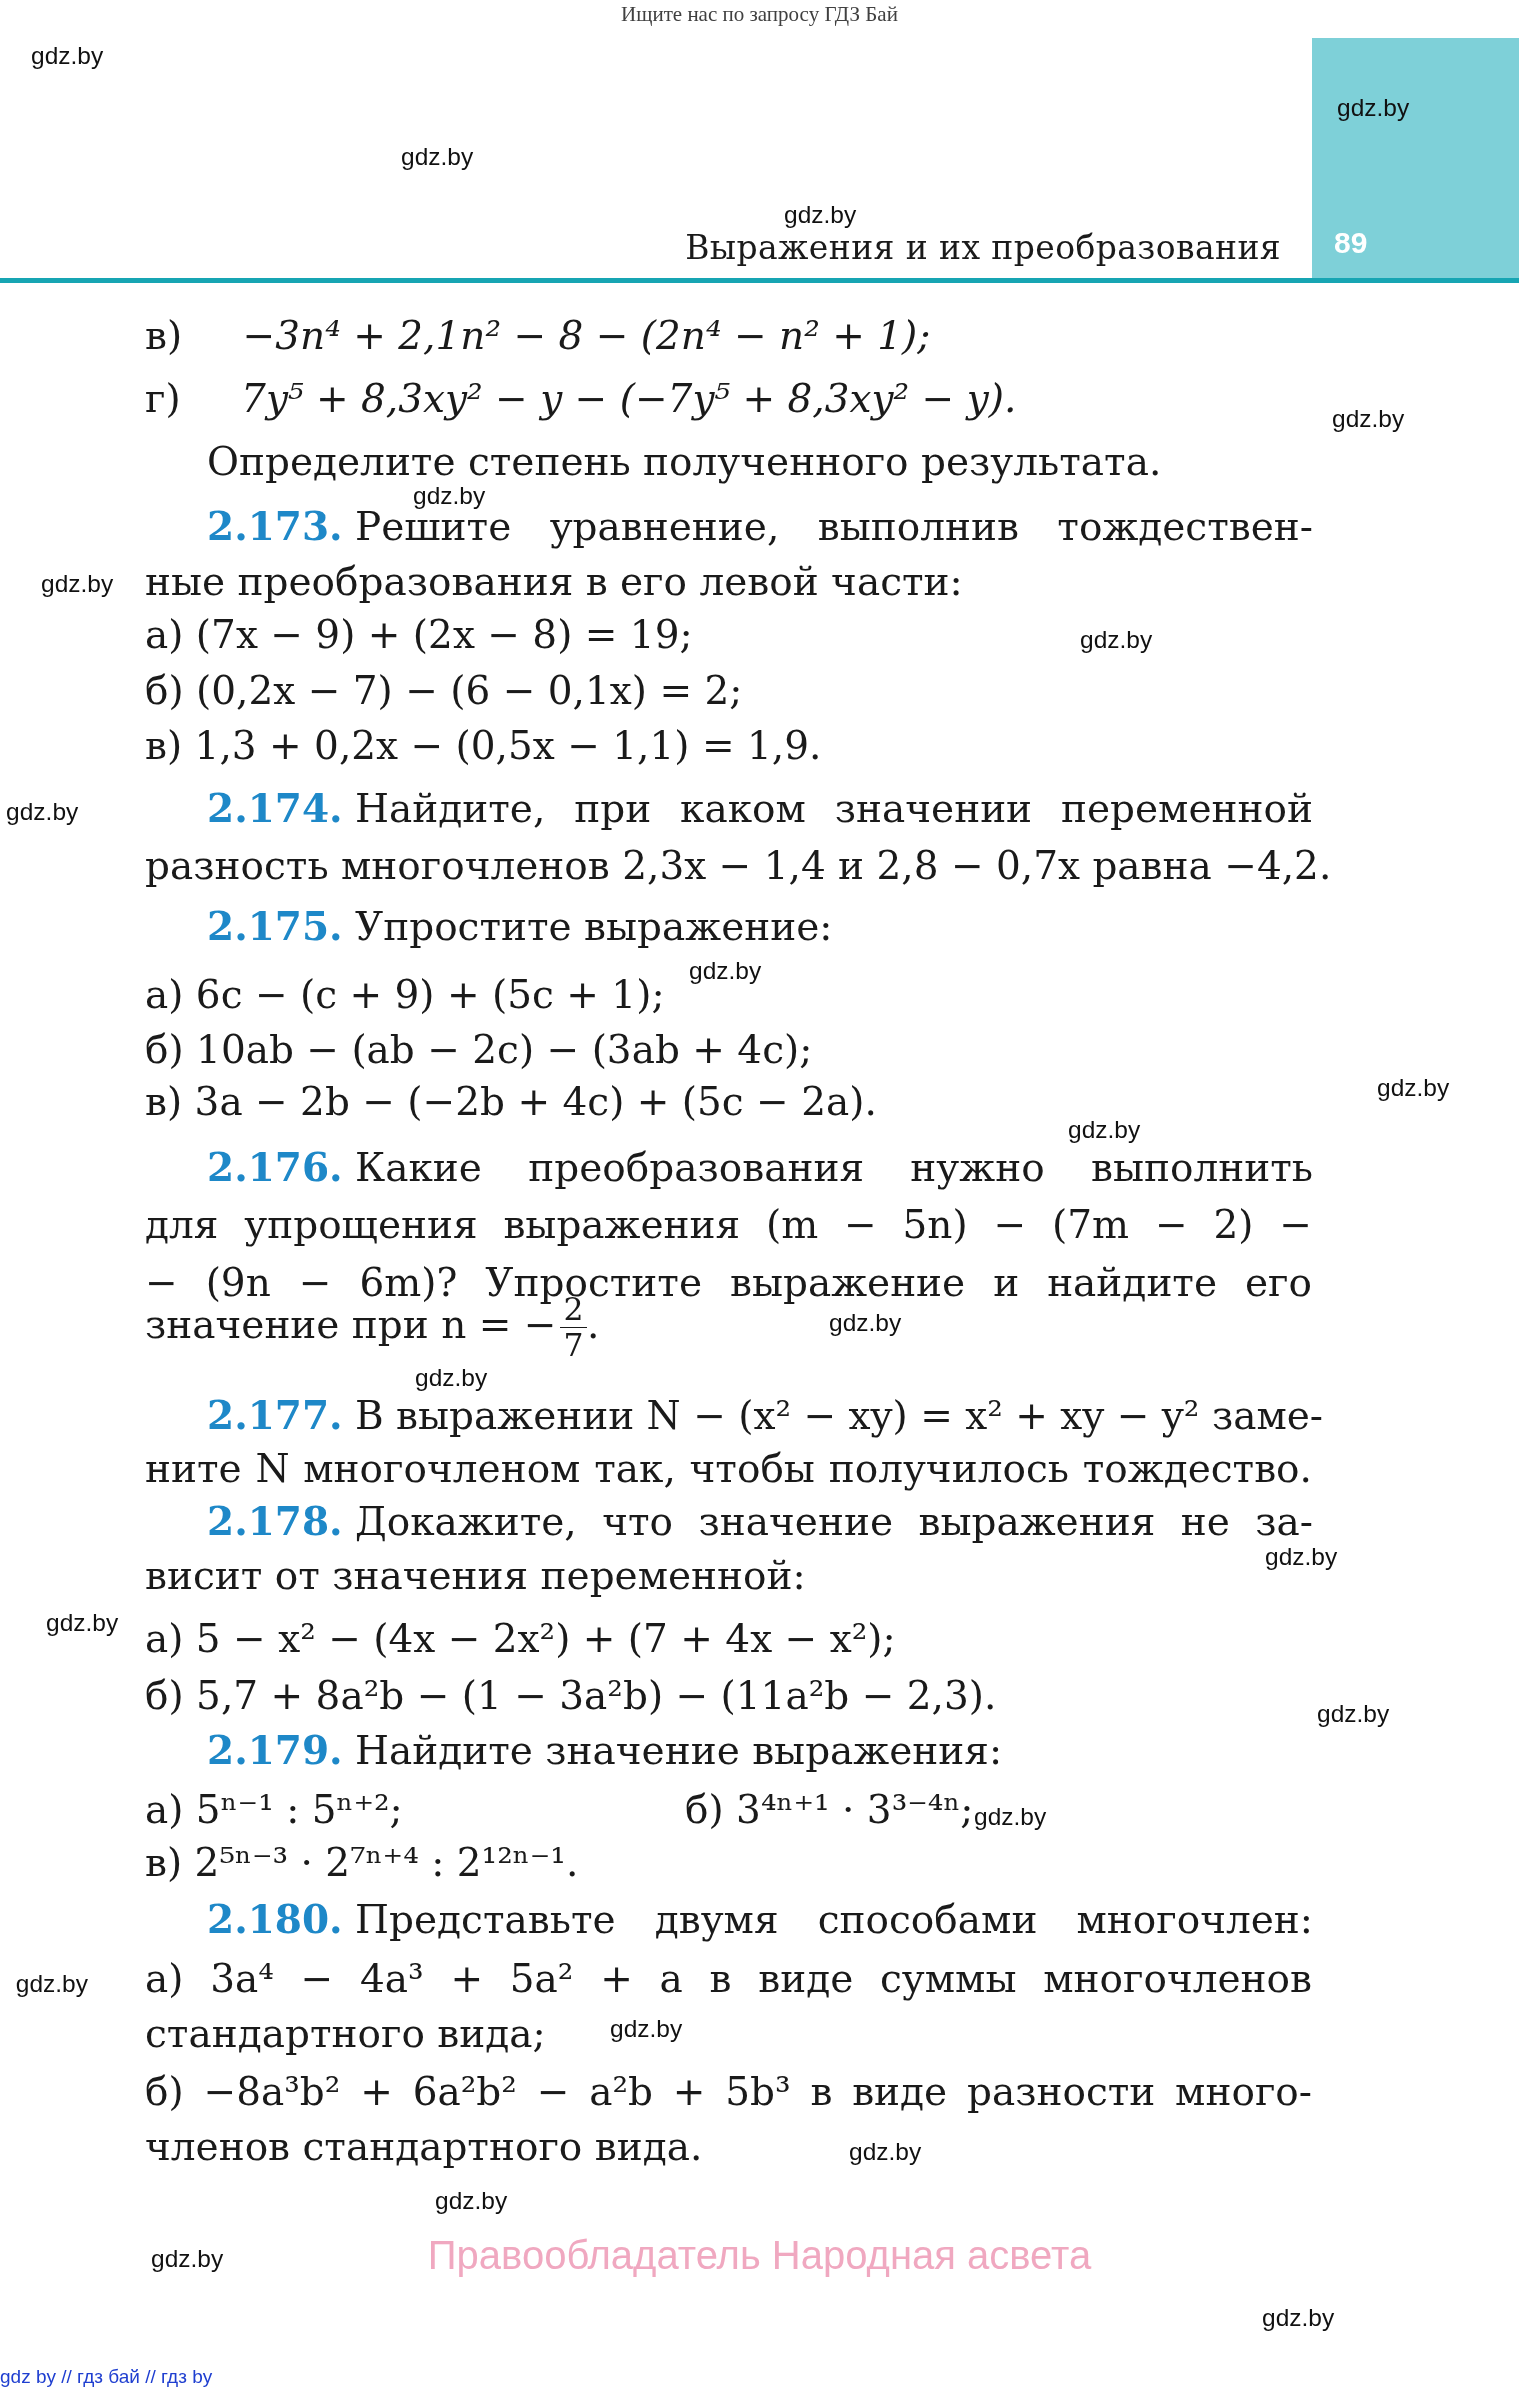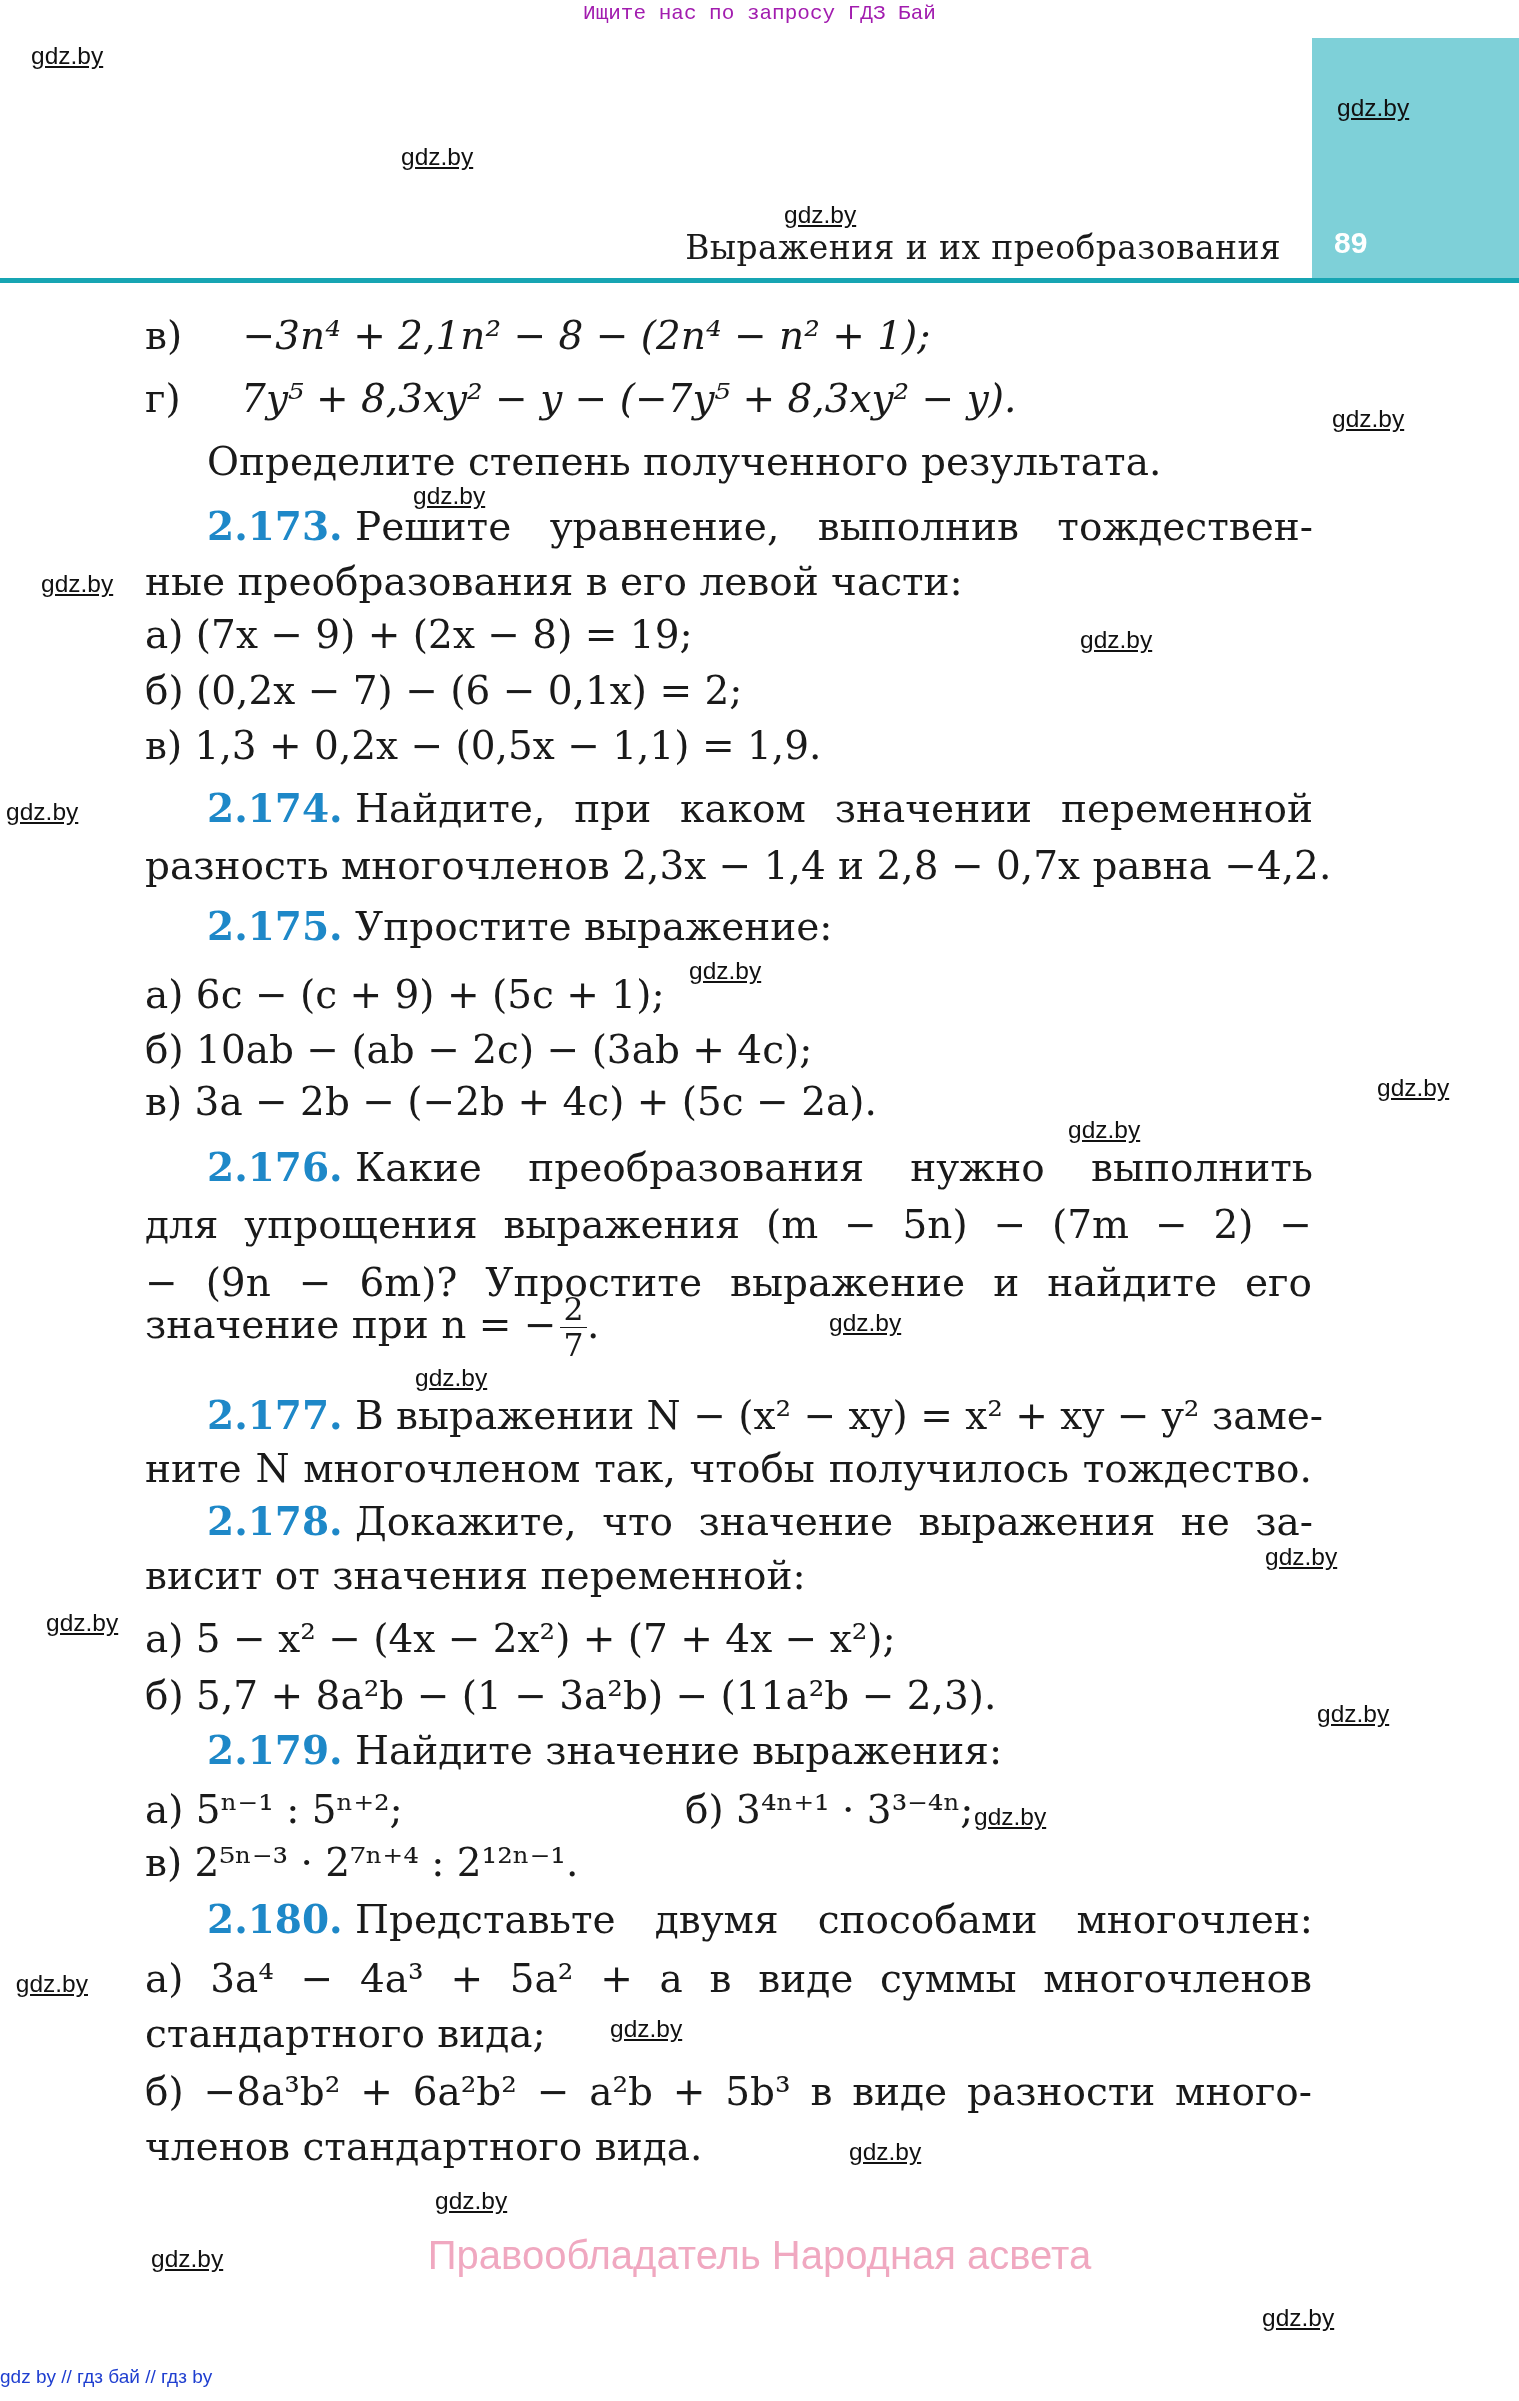--- a/index.html
+++ b/index.html
@@ -1,26 +1,26 @@
 <!DOCTYPE html>
 <html style="font-size:14px"><head>
 <meta charset="utf-8">
 <style>
   html, body { margin:0; padding:0; }
   body { width:1519px; height:2401px; position:relative; background:#ffffff; overflow:hidden;
          font-family:"DejaVu Serif", "Liberation Serif", serif; color:#1a1a1a; }
   .top-promo { position:absolute; left:0; width:1519px; top:1.8px; text-align:center;
-               font-family:Liberation Mono, monospace; font-size:21px; color:#a21caf; }
+               font-family:Liberation Serif, serif; font-size:21px; color:#404040; }
   .teal-box { position:absolute; left:1312px; top:38px; width:207px; height:242px; background:#7ed0d8; }
   .rule { position:absolute; left:0; top:278px; width:1519px; height:5.3px; background:#17a5b3; }
   .page-num { position:absolute; left:1334px; top:226px; font-family:"Liberation Sans", sans-serif;
               font-weight:bold; font-size:30px; color:#ffffff; }
   .running-title { position:absolute; right:238px; top:228px; font-size:33px; color:#1a1a1a;
                    font-family:"DejaVu Serif", serif; letter-spacing:0.4px; }
-  .wm { position:absolute; font-family:"Liberation Sans", sans-serif; font-size:24.5px; color:#111; white-space:nowrap;text-decoration:underline; }
+  .wm { position:absolute; font-family:"Liberation Sans", sans-serif; font-size:24.5px; color:#111; white-space:nowrap; }
   .line { position:absolute; left:145px; width:1167px; font-size:39px; line-height:49px; white-space:nowrap; }
   .line.ind { left:207px; width:1106px; }
   .line.just { text-align:justify; text-align-last:justify; }
   .num { color:#1e88c8; font-weight:bold; margin-right:12.3px; }
   .m { font-style:italic;margin-left:48px; }
   .frac { display:inline-block; vertical-align:middle; text-align:center; font-size:31.5px; line-height:35px; margin-left:3.5px; }
   .frac span { display:block; }
   .frac .top { border-bottom:1.8px solid #1a1a1a; padding:0 3.5px; }
   .pink { position:absolute; left:0; width:1519px; top:2233px; text-align:center;
           font-family:"Liberation Sans", sans-serif; font-size:40px; color:#f0a8c0; }

